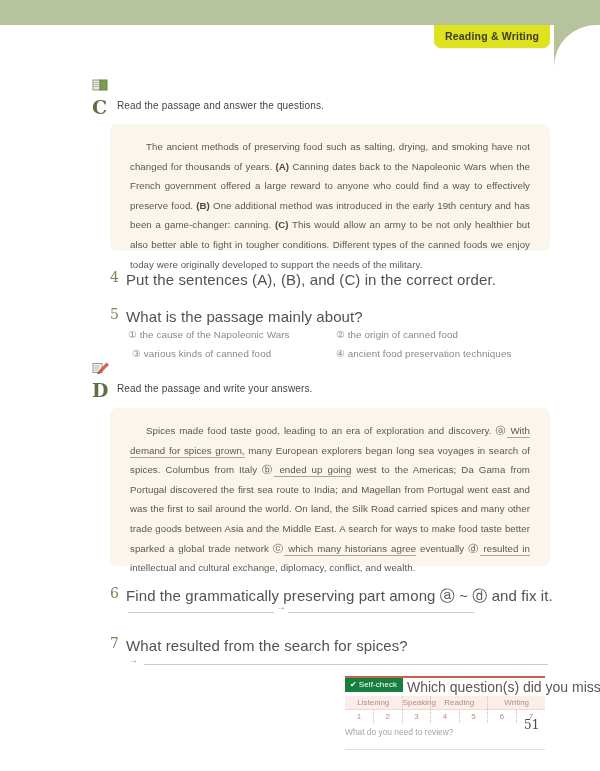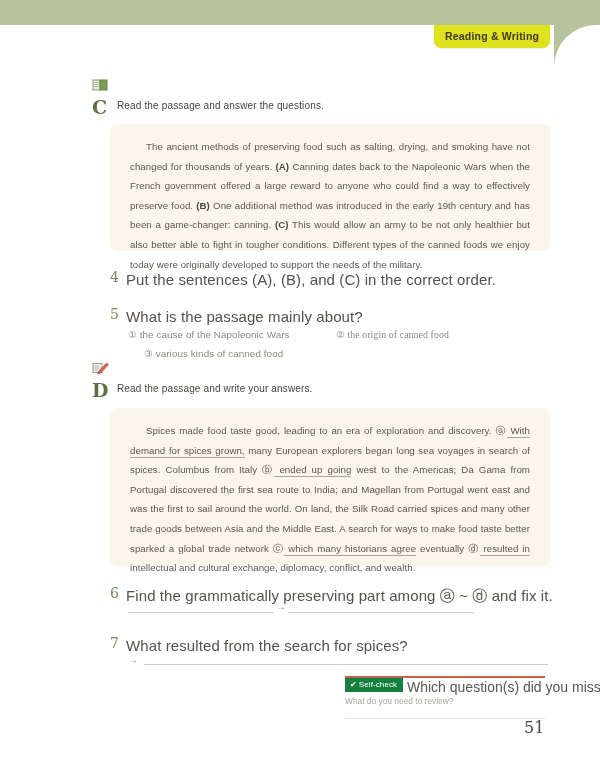--- a/index.html
+++ b/index.html
@@ -154,21 +154,21 @@
   .sc-foot{
     margin-top:4px;
     font-size:8.4px;color:#a9a49c;
     border-bottom:1px solid #e3ded6;
     padding-bottom:12px;
   }
 
   .pageno{
     position:absolute;left:524px;top:718px;
     font-family:"DejaVu Serif",serif;
-    font-size:16px;color:#4c4843;
+    font-size:12px;color:#4c4843;
   }
 </style>
 </head>
 <body>
 
 <div class="sheet">
 
   <div class="top-band"></div>
   <div class="corner-curve"></div>
 
@@ -194,22 +194,23 @@
     <span class="q-num">4</span>
     <span class="q-text">Put the sentences (A), (B), and (C) in the correct order.</span>
   </div>
 
   <div class="q" style="left:110px;top:307px;">
     <span class="q-num">5</span>
     <span class="q-text">What is the passage mainly about?</span>
   </div>
   <div class="choices" style="left:128px;top:329px;width:420px;height:40px;text-align:center;">
     <span class="choice" style="left:0;top:0;">① the cause of the Napoleonic Wars</span>
-    <span class="choice" style="left:208px;top:0;font-family:Liberation Serif, serif;">② the origin of canned food</span>
-    <span class="choice" style="left:16px;top:19px;">③ various kinds of canned food</span>
+    <span class="choice" style="left:208px;top:0;">② the origin of canned food</span>
+    <span class="choice" style="left:4px;top:19px;">③ various kinds of canned food</span>
+    <span class="choice" style="left:208px;top:19px;">④ ancient food preservation techniques</span>
   </div>
 
   <div class="section" style="left:92px;top:381px;">
     <span class="sec-icon">
       <svg width="18" height="16" viewBox="0 0 18 16">
         <rect x="1" y="2.5" width="9" height="9" fill="#f2f2ee" stroke="#9a9a92" stroke-width="1"></rect>
         <line x1="2.5" y1="5" x2="7.5" y2="5" stroke="#a8a8a0" stroke-width="0.8"></line>
         <line x1="2.5" y1="7" x2="7.5" y2="7" stroke="#a8a8a0" stroke-width="0.8"></line>
         <line x1="2.5" y1="9" x2="6" y2="9" stroke="#a8a8a0" stroke-width="0.8"></line>
         <path d="M6 11 L14.5 2 L16.5 3.8 L8 12.6 Z" fill="#d9604f" stroke="#b84b3c" stroke-width="0.7"></path>
@@ -235,18 +236,37 @@
     <span class="q-text">What resulted from the search for spices?</span>
   </div>
   <span class="arrow" style="left:128px;top:655px;">→</span>
   <div class="ansline" style="left:144px;top:664px;width:404px;"></div>
 
   <div class="selfcheck">
     <div class="sc-top">
       <span class="sc-badge"><span class="sc-check">✔</span><span>Self-check</span></span>
       <span class="sc-title">Which question(s) did you miss?</span>
     </div>
+    <table class="sc-table">
+      <tbody>
+        <tr class="skills" id="sc-skills">
+            <td colspan="2">Listening</td>
+            <td colspan="1">Speaking</td>
+            <td colspan="2">Reading</td>
+            <td colspan="2">Writing</td>
+          </tr>
+        <tr class="nums" id="sc-nums">
+            <td>1</td>
+            <td>2</td>
+            <td>3</td>
+            <td>4</td>
+            <td>5</td>
+            <td>6</td>
+            <td>7</td>
+          </tr>
+      </tbody>
+    </table>
     <div class="sc-foot">What do you need to review?</div>
   </div>
 
   <div class="pageno">51</div>
 
 </div>
 
 </body></html>

